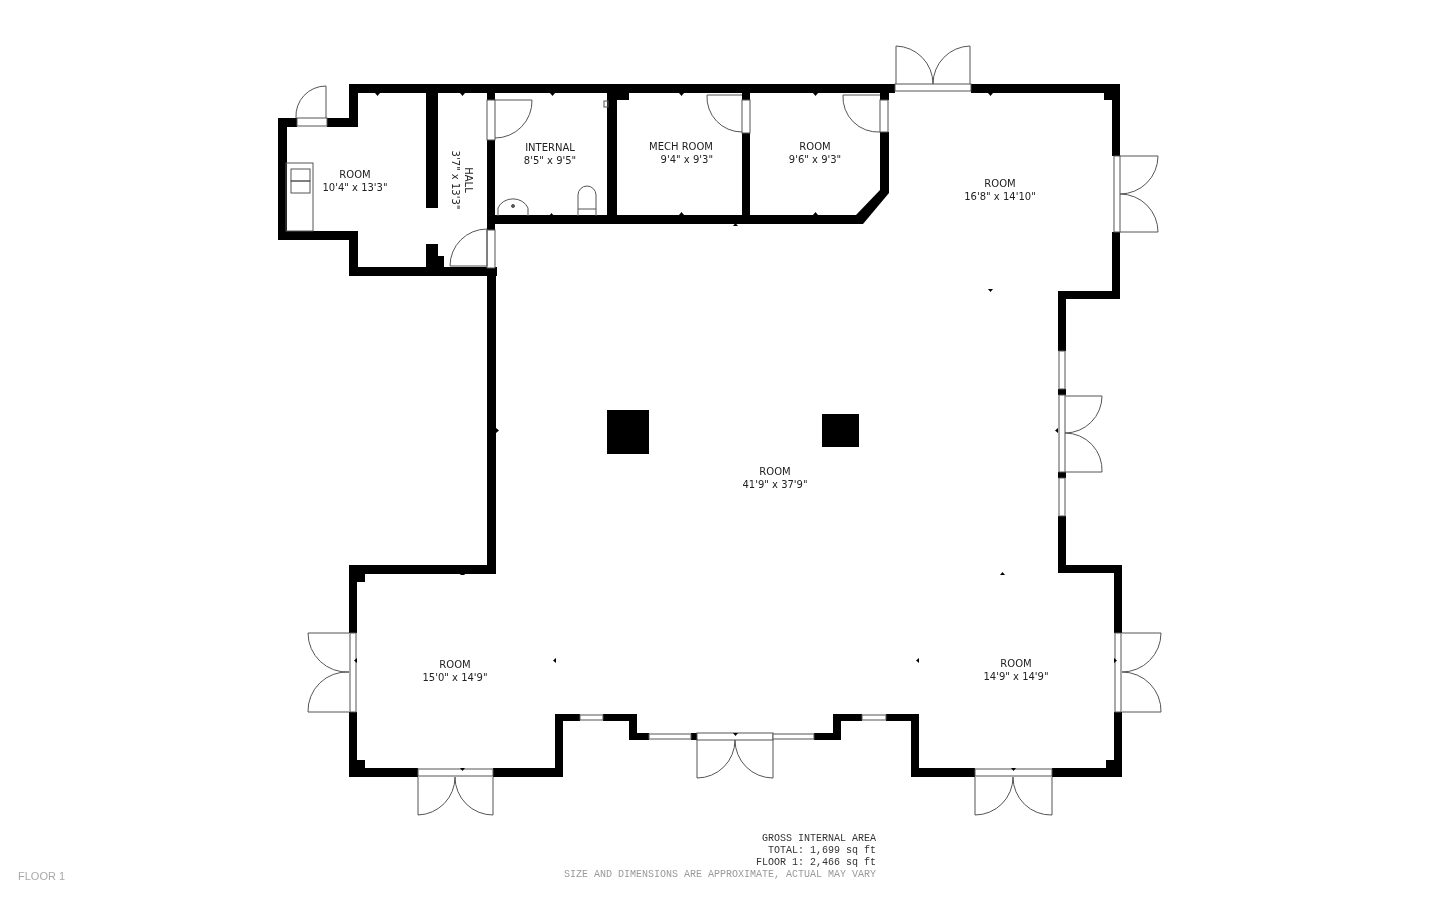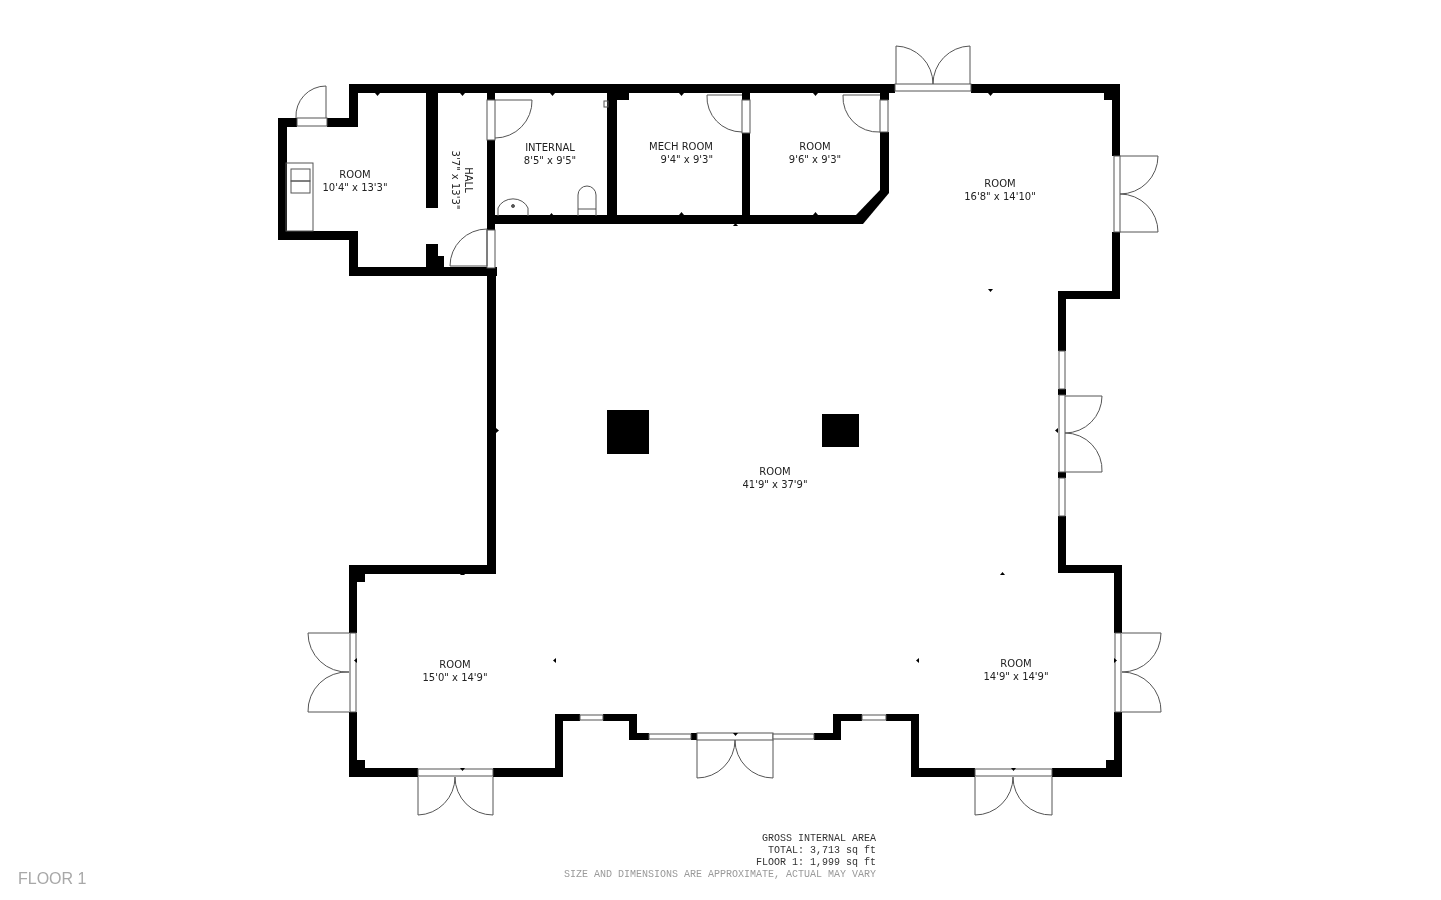--- a/index.html
+++ b/index.html
@@ -7,21 +7,21 @@
          font-family: "DejaVu Sans", sans-serif; }
   #plan { position: absolute; left: 0; top: 0; width: 1441px; height: 900px; }
   .label { position: absolute; text-align: center; color: #222; font-size: 10px;
            line-height: 13px; transform: translateX(-50%); white-space: nowrap;
            font-family: "DejaVu Sans", sans-serif; }
   .label.vertical { transform: translate(-50%, -50%) rotate(90deg); }
   .footer { position: absolute; left: 720px; top: 833px; transform: translateX(-50%);
             text-align: right; font-family: Liberation Mono, monospace;
             font-size: 10px; line-height: 12px; color: #333; white-space: nowrap; }
   .footer .disclaimer { color: #9a9a9a; }
-  .floor-label { position: absolute; left: 18px; top: 870px; font-size: 16px;
+  .floor-label { position: absolute; left: 18px; top: 870px; font-size: 11px;
                  color: #a8a8a8; font-family: "Liberation Sans", sans-serif; }
 </style>
 </head>
 <body>
 
 <svg id="plan" viewBox="0 0 1441 900" xmlns="http://www.w3.org/2000/svg">
   <g fill="#000">
 
     <rect x="349" y="84" width="546" height="9"></rect>
     <rect x="971" y="84" width="149" height="9"></rect>
@@ -222,18 +222,18 @@
   <div>ROOM</div>
   <div>15'0" x 14'9"</div>
 </div>
 <div class="label" style="left:1016px;top:657px;">
   <div>ROOM</div>
   <div>14'9" x 14'9"</div>
 </div>
 
 <div class="footer">
   <div>GROSS INTERNAL AREA</div>
-  <div>TOTAL: 3,713 sq ft</div>
-  <div>FLOOR 1: 1,999 sq ft</div>
+  <div>TOTAL: 1,699 sq ft</div>
+  <div>FLOOR 1: 2,466 sq ft</div>
   <div class="disclaimer">SIZE AND DIMENSIONS ARE APPROXIMATE, ACTUAL MAY VARY</div>
 </div>
 
 <div class="floor-label">FLOOR 1</div>
 
 </body></html>

